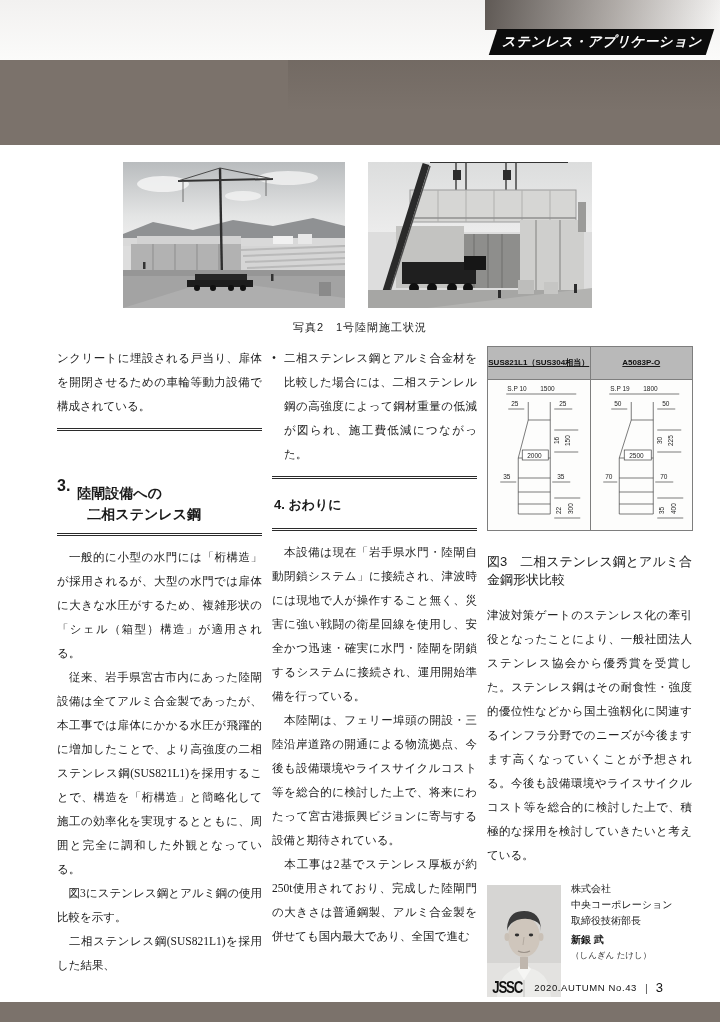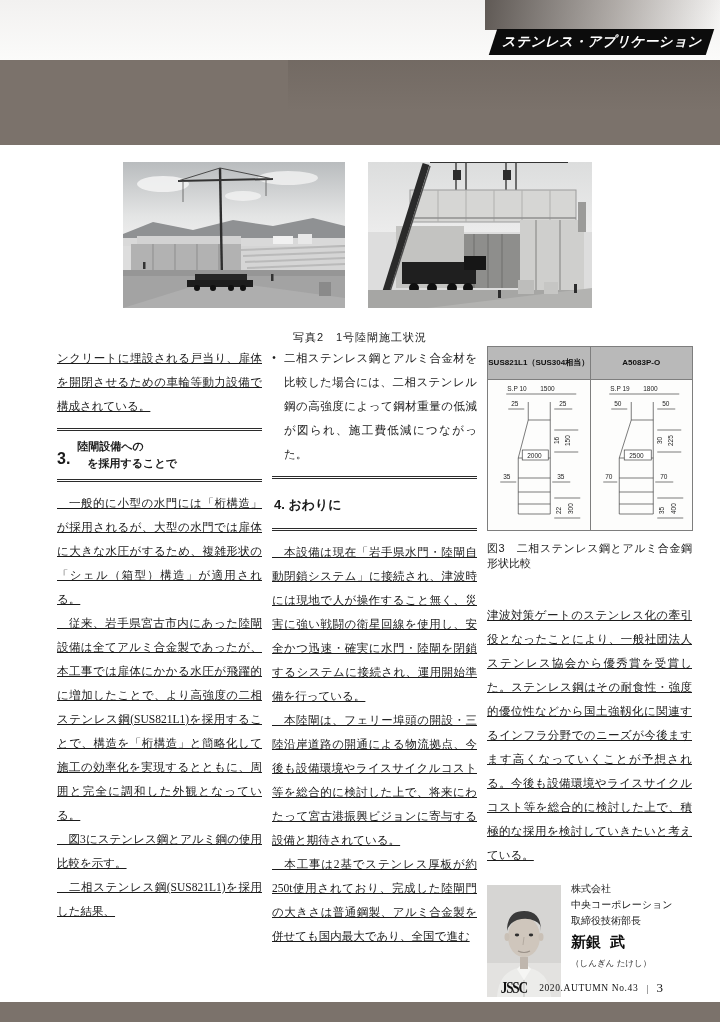--- a/index.html
+++ b/index.html
@@ -16,65 +16,65 @@
               font-weight:bold;font-style:italic;color:#fff;font-size:13.5px;letter-spacing:.5px;white-space:nowrap;}
   .brown-band{position:absolute;left:0;top:60px;width:720px;height:85px;background:#7b726b;}
   .brown-band::after{content:"";position:absolute;left:40%;top:0;width:60%;height:100%;
               background:linear-gradient(180deg,rgba(40,34,30,.10),rgba(40,34,30,0) 60%);}
   .bottom-band{position:absolute;left:0;top:1002px;width:720px;height:20px;background:#7b726b;}
   
   .photo{position:absolute;overflow:hidden;background:#ddd;}
   .photo svg{display:block;}
   .photo-left{left:123px;top:162px;width:222px;height:146px;}
   .photo-right{left:368px;top:162px;width:224px;height:146px;}
-  .photo-caption{position:absolute;left:0;top:330px;width:720px;text-align:center;
+  .photo-caption{position:absolute;left:0;top:320px;width:720px;text-align:center;
       font-family:"Liberation Sans","DejaVu Sans",sans-serif;font-size:11px;color:#222;letter-spacing:1px;}
   
   .col{position:absolute;top:346px;width:205px;font-size:11.5px;line-height:24px;text-align:justify;}
-  .col p{margin:0;text-decoration:underline;}
+  .col p{margin:0;}
   .col-1{left:57px;}
   .col-2{left:272px;}
   .col-3{left:487px;}
   .bullet-row{display:flex;}
   .bullet-mark{flex:0 0 12px;}
   .bullet-text{flex:1;text-align:justify;}
   
   .sec-head{border-top:3px double #2b2b2b;border-bottom:3px double #2b2b2b;
       margin:10px 0 9px 0;padding:7px 0 8px 0;
       font-family:"Liberation Sans","DejaVu Sans",sans-serif;font-weight:bold;color:#1a1a1a;}
   .sec-head-3{display:flex;gap:7px;}
   .sec-num{font-size:16px;line-height:1;align-self:center;margin-top:8px;}
-  .sec-title{font-size:11px;line-height:1.5;}
+  .sec-title{font-size:14px;line-height:1.5;margin-top:45px;}
   .sec-title .l2{display:block;padding-left:10px;}
   .sec-head-4{font-size:13px;padding:14px 0 11px 2px;}
   
-  .figure3{width:204px;border:1px solid #7e7e7e;background:#fdfdfc;}
+  .figure3{width:204px;border:1px solid #7e7e7e;background:#fdfdfc;text-decoration:underline;}
   .fig-heads{display:flex;border-bottom:1px solid #7e7e7e;}
   .fig-head{flex:1;background:#b9b9b9;font-family:"Liberation Sans","DejaVu Sans",sans-serif;
       font-weight:bold;font-size:8px;text-align:center;padding:4px 0;color:#111;white-space:nowrap;overflow:hidden;}
   .fig-head:first-child{border-right:1px solid #7e7e7e;}
   .fig-body{display:flex;}
   .fig-panel{flex:1;}
   .fig-panel:first-child{border-right:1px solid #7e7e7e;}
-  .fig-caption{margin-top:10px;font-family:"Liberation Sans","DejaVu Sans",sans-serif;
-      font-size:11px;color:#222;line-height:1.4;}
+  .fig-caption{margin-top:22px;font-family:"Liberation Sans","DejaVu Sans",sans-serif;
+      font-size:13px;color:#222;line-height:1.4;}
   .fig-dim{font-family:"Liberation Sans","DejaVu Sans",sans-serif;font-size:6.5px;fill:#222;}
-  .col-3 .after-fig{margin-top:31px;}
+  .col-3 .after-fig{margin-top:14px;}
   
   .profile{position:relative;margin-top:14px;height:170px;
       font-family:"Liberation Sans","DejaVu Sans",sans-serif;}
   .portrait{position:absolute;left:0;top:4px;width:74px;height:112px;background:#d8d8d8;overflow:hidden;}
   .prof-info{position:absolute;left:84px;top:0;font-size:10px;line-height:1.6;color:#222;}
-  .prof-name{font-family:Liberation Mono, monospace;font-size:15px;font-weight:bold;
+  .prof-name{font-family:Liberation Sans, sans-serif;font-size:10px;font-weight:bold;
       margin:3px 0 1px 0;color:#111;}
   .prof-kana{font-size:8.5px;color:#333;}
   .prof-history{position:absolute;left:0;top:126px;font-size:10px;line-height:1.65;color:#222;white-space:nowrap;}
   
   .footer{position:absolute;left:0;top:979px;width:663px;display:flex;justify-content:flex-end;
-      align-items:center;gap:8px;font-family:Liberation Serif, serif;color:#111;}
+      align-items:center;gap:8px;font-family:Liberation Sans, sans-serif;color:#111;}
   .jssc-logo{font-weight:bold;font-size:17px;letter-spacing:-1.5px;transform:scaleX(.78);line-height:1;}
   .footer-issue{font-size:9.5px;letter-spacing:.6px;}
   .footer-sep{font-size:11px;color:#555;}
   .footer-page{font-size:13px;}
 </style>
 </head>
 <body>
 
 <div class="page">
 
@@ -204,21 +204,21 @@
   </div>
 
   <div class="photo-caption">写真2　1号陸閘施工状況</div>
 
   <div class="col col-1">
     <p>ンクリートに埋設される戸当り、扉体を開閉させるための車輪等動力設備で構成されている。</p>
     <div class="sec-head sec-head-3">
       <span class="sec-num">3.</span>
       <span class="sec-title">
         <span class="l1">陸閘設備への</span>
-        <span class="l2">を採用することで</span>
+        <span class="l2">二相ステンレス鋼</span>
       </span>
     </div>
     <p>　一般的に小型の水門には「桁構造」が採用されるが、大型の水門では扉体に大きな水圧がするため、複雑形状の「シェル（箱型）構造」が適用される。</p>
     <p>　従来、岩手県宮古市内にあった陸閘設備は全てアルミ合金製であったが、本工事では扉体にかかる水圧が飛躍的に増加したことで、より高強度の二相ステンレス鋼(SUS821L1)を採用することで、構造を「桁構造」と簡略化して施工の効率化を実現するとともに、周囲と完全に調和した外観となっている。</p>
     <p>　図3にステンレス鋼とアルミ鋼の使用比較を示す。</p>
     <p>　二相ステンレス鋼(SUS821L1)を採用した結果、</p>
 
   </div>
 
   <div class="col col-2">

